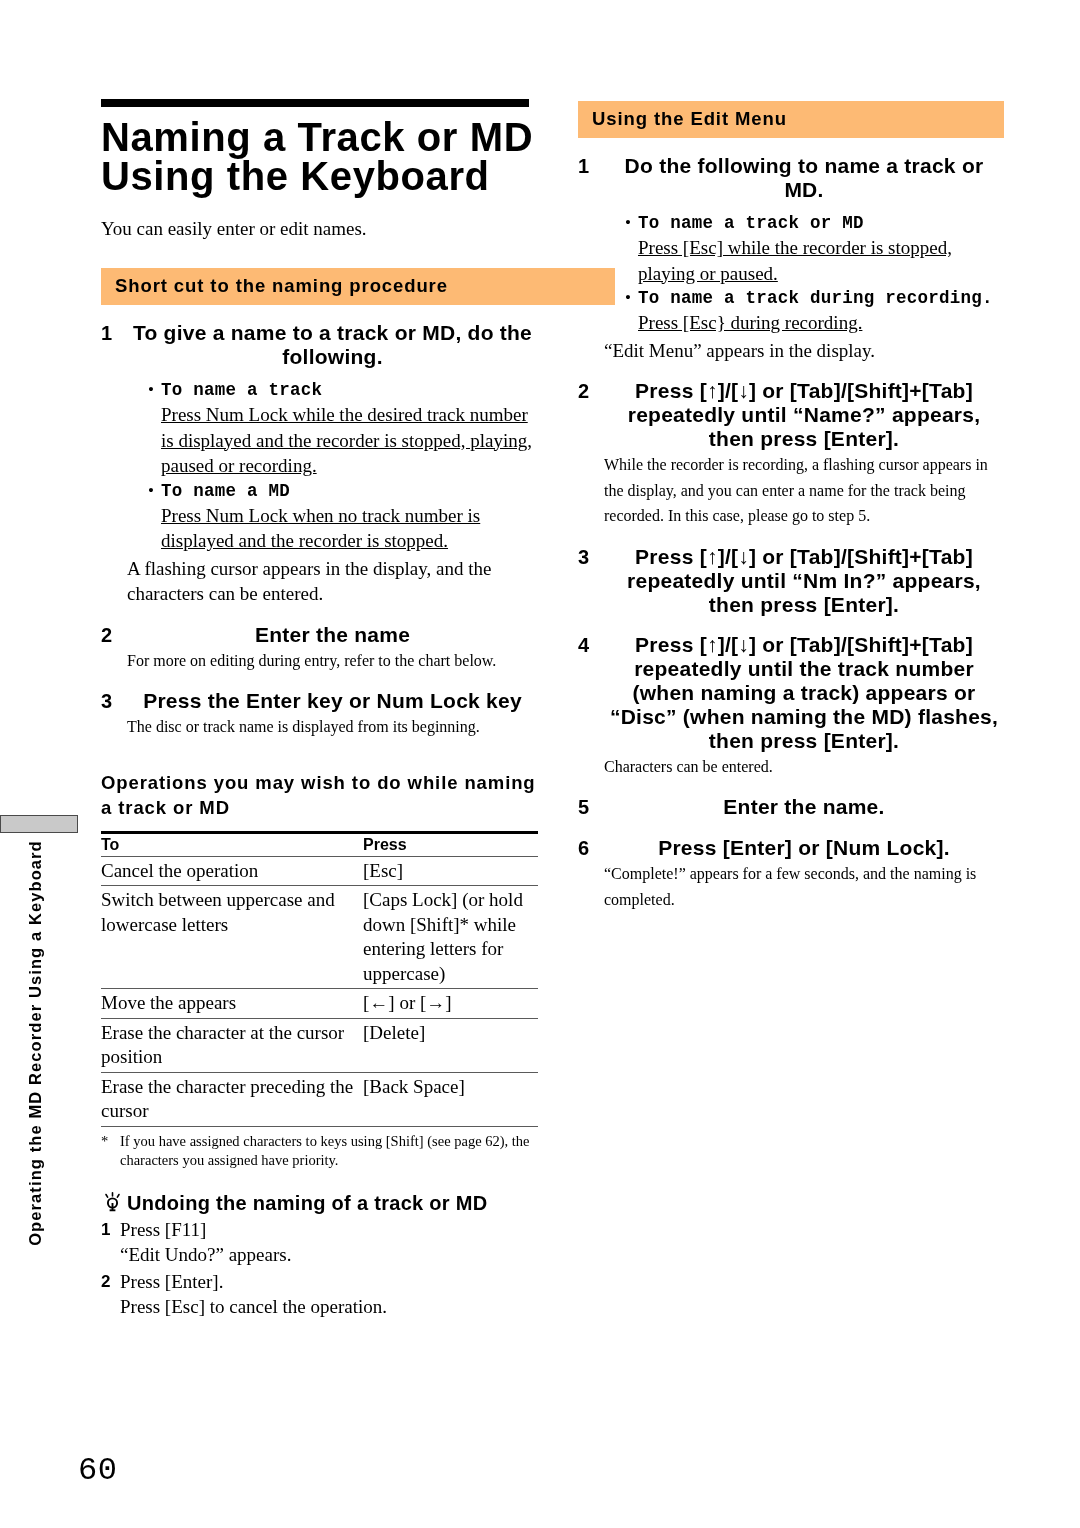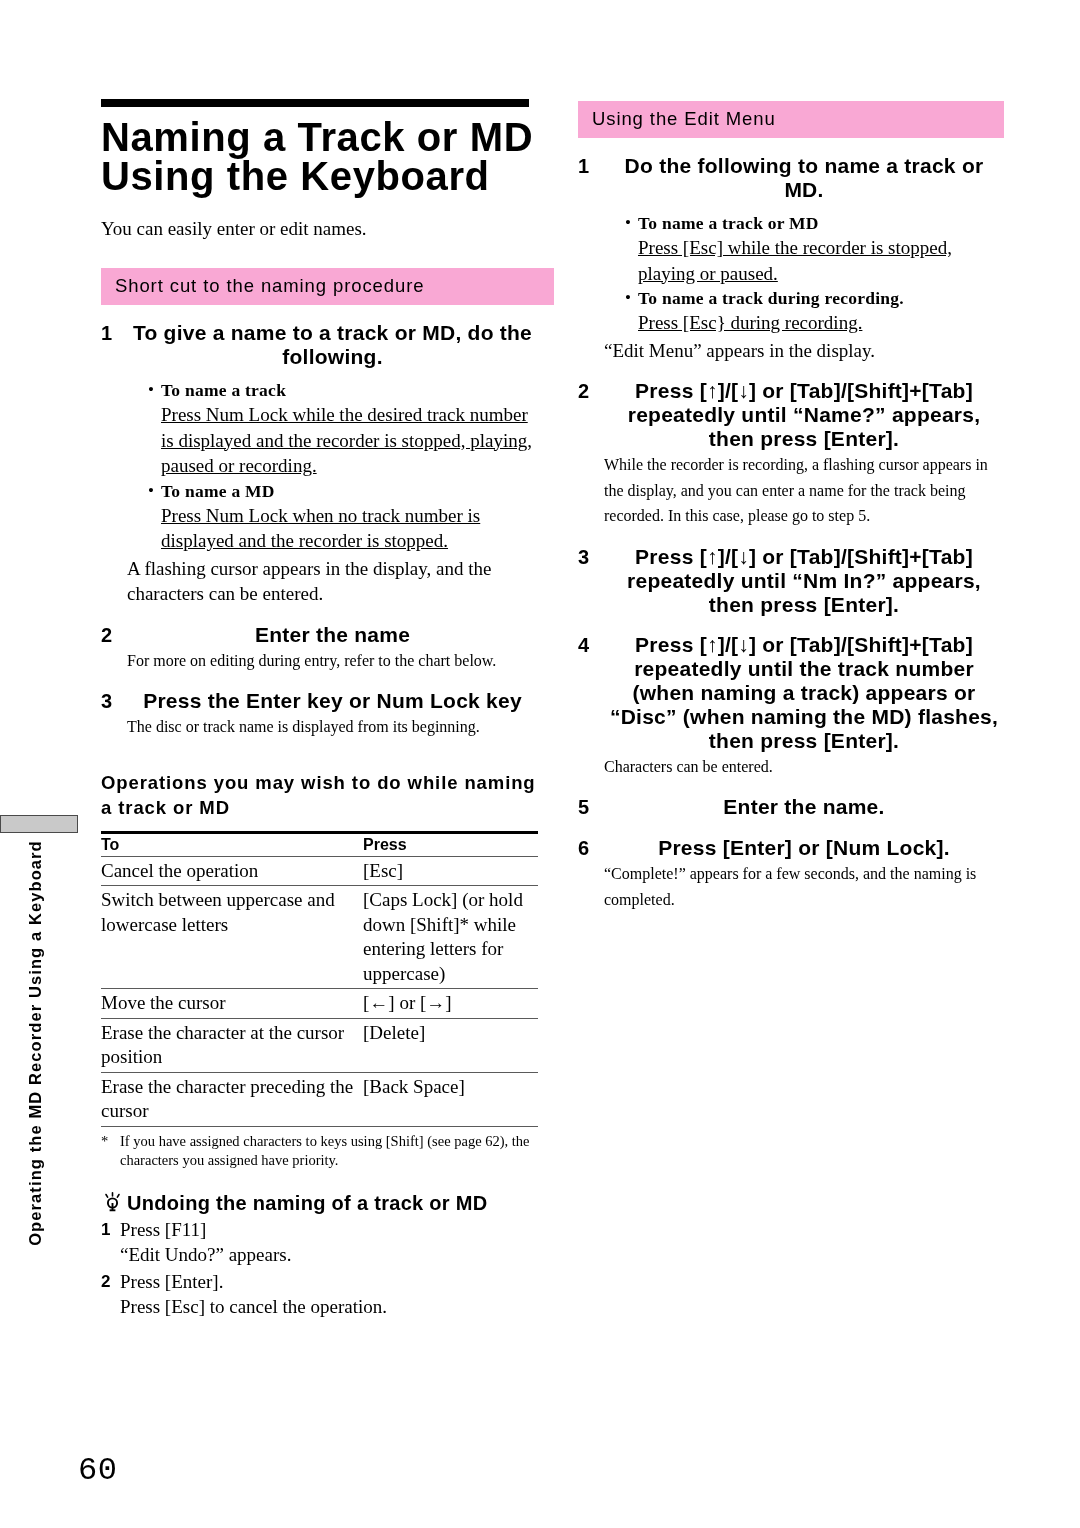--- a/index.html
+++ b/index.html
@@ -45,28 +45,28 @@
     letter-spacing: 0.6px;
     margin-bottom: 10px;
   }
   .intro {
     font-size: 19px; line-height: 26px;
     margin-top: 20px; margin-bottom: 26px;
   }
 
   
   .gray-bar {
-    background: #f9a8d4;
-    font-family: "Liberation Sans", sans-serif;
-    font-weight: normal;
+    background: #fdba74;
+    font-family: "Liberation Sans", sans-serif;
+    font-weight: bold;
     font-size: 18.5px;
     letter-spacing: 0.9px;
     padding: 7px 0 8px 14px;
   }
-  .col-left .gray-bar { width: 453px; }
+  .col-left .gray-bar { width: 514px; }
   .col-right .gray-bar { width: 426px; }
 
   
   .step { display: flex; margin-top: 16px; }
   .step-num {
     font-family: "Liberation Sans", sans-serif;
     font-weight: bold; font-size: 20px;
     width: 26px; flex: 0 0 26px;
     line-height: 25px;
   }
@@ -81,21 +81,21 @@
   .step-text {
     font-size: 16px; line-height: 25.5px;
     margin-top: 1px;
   }
   .bullets { margin-top: 9px; margin-left: 21px; }
   .bullet-row { display: flex; }
   .bullet-dot {
     flex: 0 0 13px; font-size: 17px; line-height: 24px;
   }
   .bullet-head {
-    font-family: Liberation Serif, serif;
+    font-family: Liberation Mono, monospace;
     font-weight: bold; font-size: 17.5px; line-height: 24px;
     letter-spacing: 0.25px;
   }
   .bullet-text {
     font-size: 19px; line-height: 25.5px; margin-left: 13px; text-decoration: underline;
   }
   .after-bullets { font-size: 19px; line-height: 25.5px; margin-top: 2px; }
 
   
   .sub-head {
@@ -224,21 +224,21 @@
       <tbody>
         <tr>
           <td class="c1">Cancel the operation</td>
           <td class="c2">[Esc]</td>
         </tr>
         <tr>
           <td class="c1">Switch between uppercase and lowercase letters</td>
           <td class="c2">[Caps Lock] (or hold down [Shift]* while entering letters for uppercase)</td>
         </tr>
         <tr>
-          <td class="c1">Move the cursor</td>
+          <td class="c1">Move the appears</td>
           <td class="c2">[←] or [→]</td>
         </tr>
         <tr>
           <td class="c1">Erase the character at the cursor position</td>
           <td class="c2">[Delete]</td>
         </tr>
         <tr>
           <td class="c1">Erase the character preceding the cursor</td>
           <td class="c2">[Back Space]</td>
         </tr>

